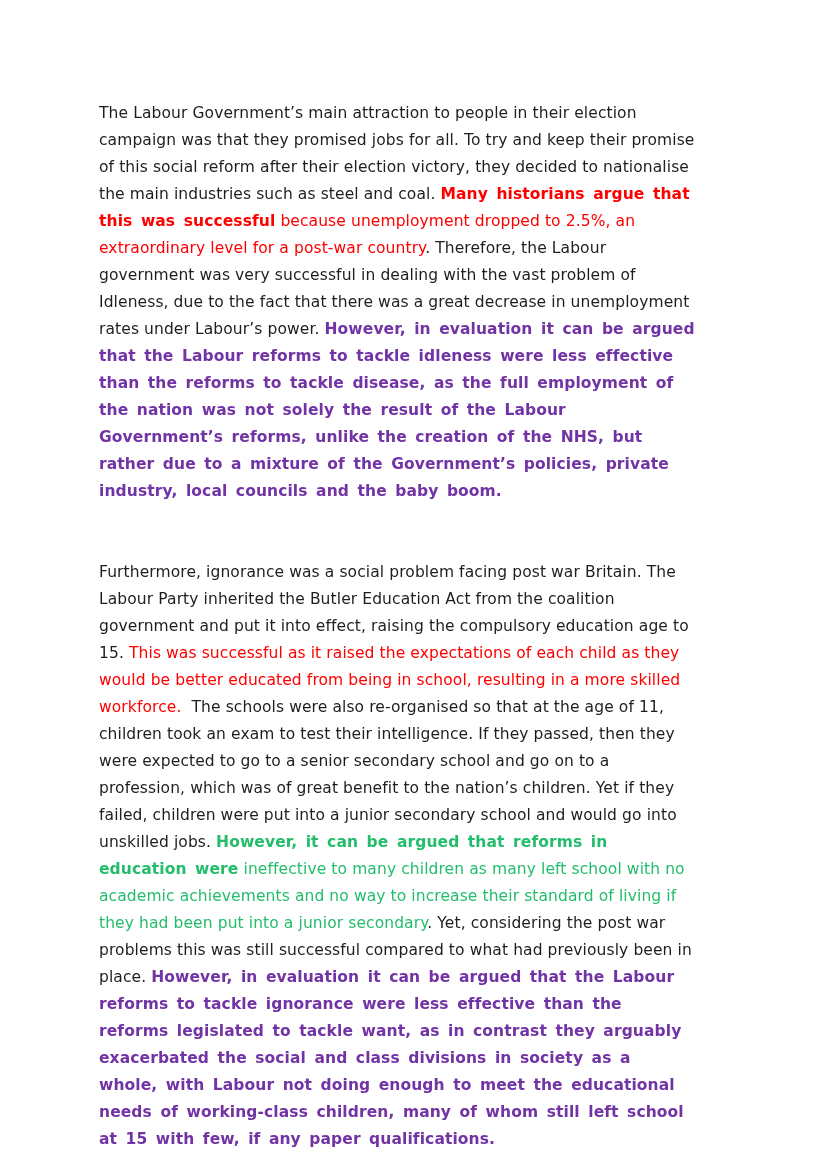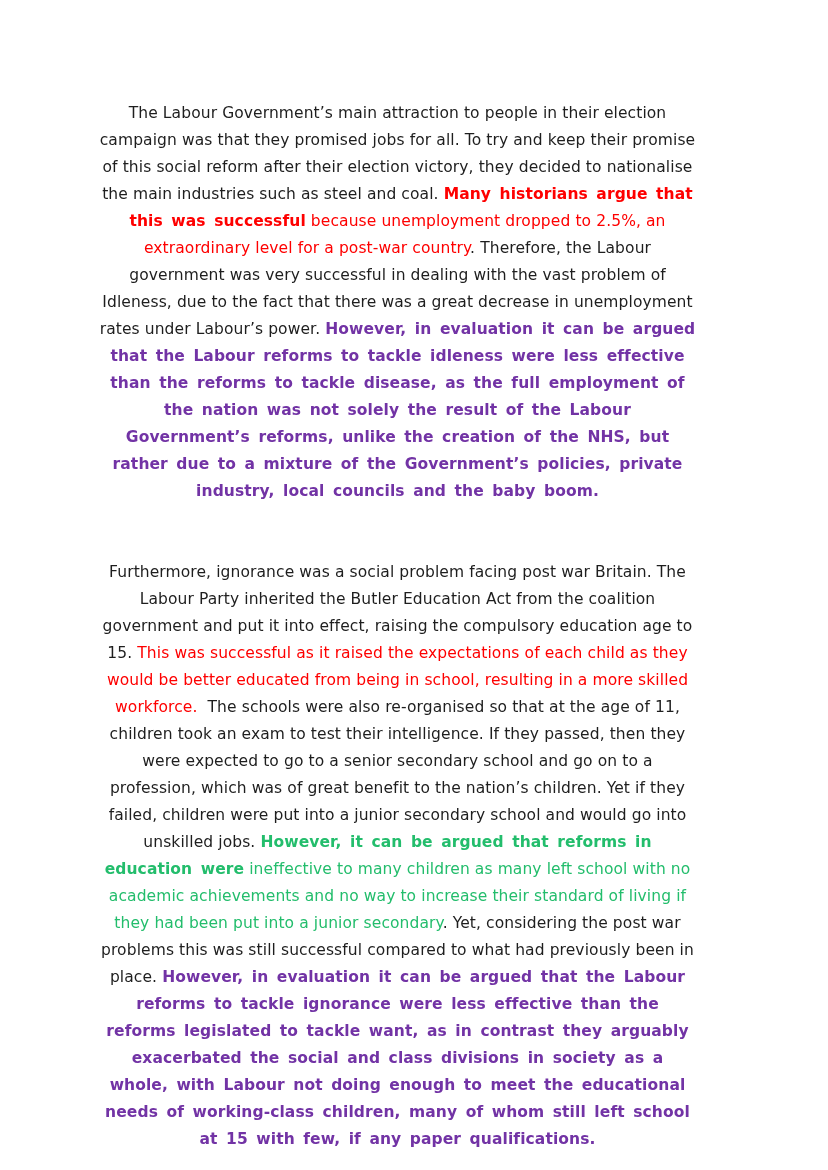--- a/index.html
+++ b/index.html
@@ -12,21 +12,20 @@
     height: 1170px;
     overflow: hidden;
     font-family: "DejaVu Sans", "Liberation Sans", sans-serif;
   }
   .page {
     box-sizing: border-box;
     width: 792px;
     height: 1170px;
     background: #ffffff;
     padding: 100px 96px 0 99px;
-    text-align: center;
   }
   .essay-paragraph {
     margin: 0 0 54px 0;
     font-size: 15.5px;
     line-height: 27px;
     white-space: pre-wrap;
     color: #1e1e1e;
     letter-spacing: 0.1px;
   }
   .bold-run {

